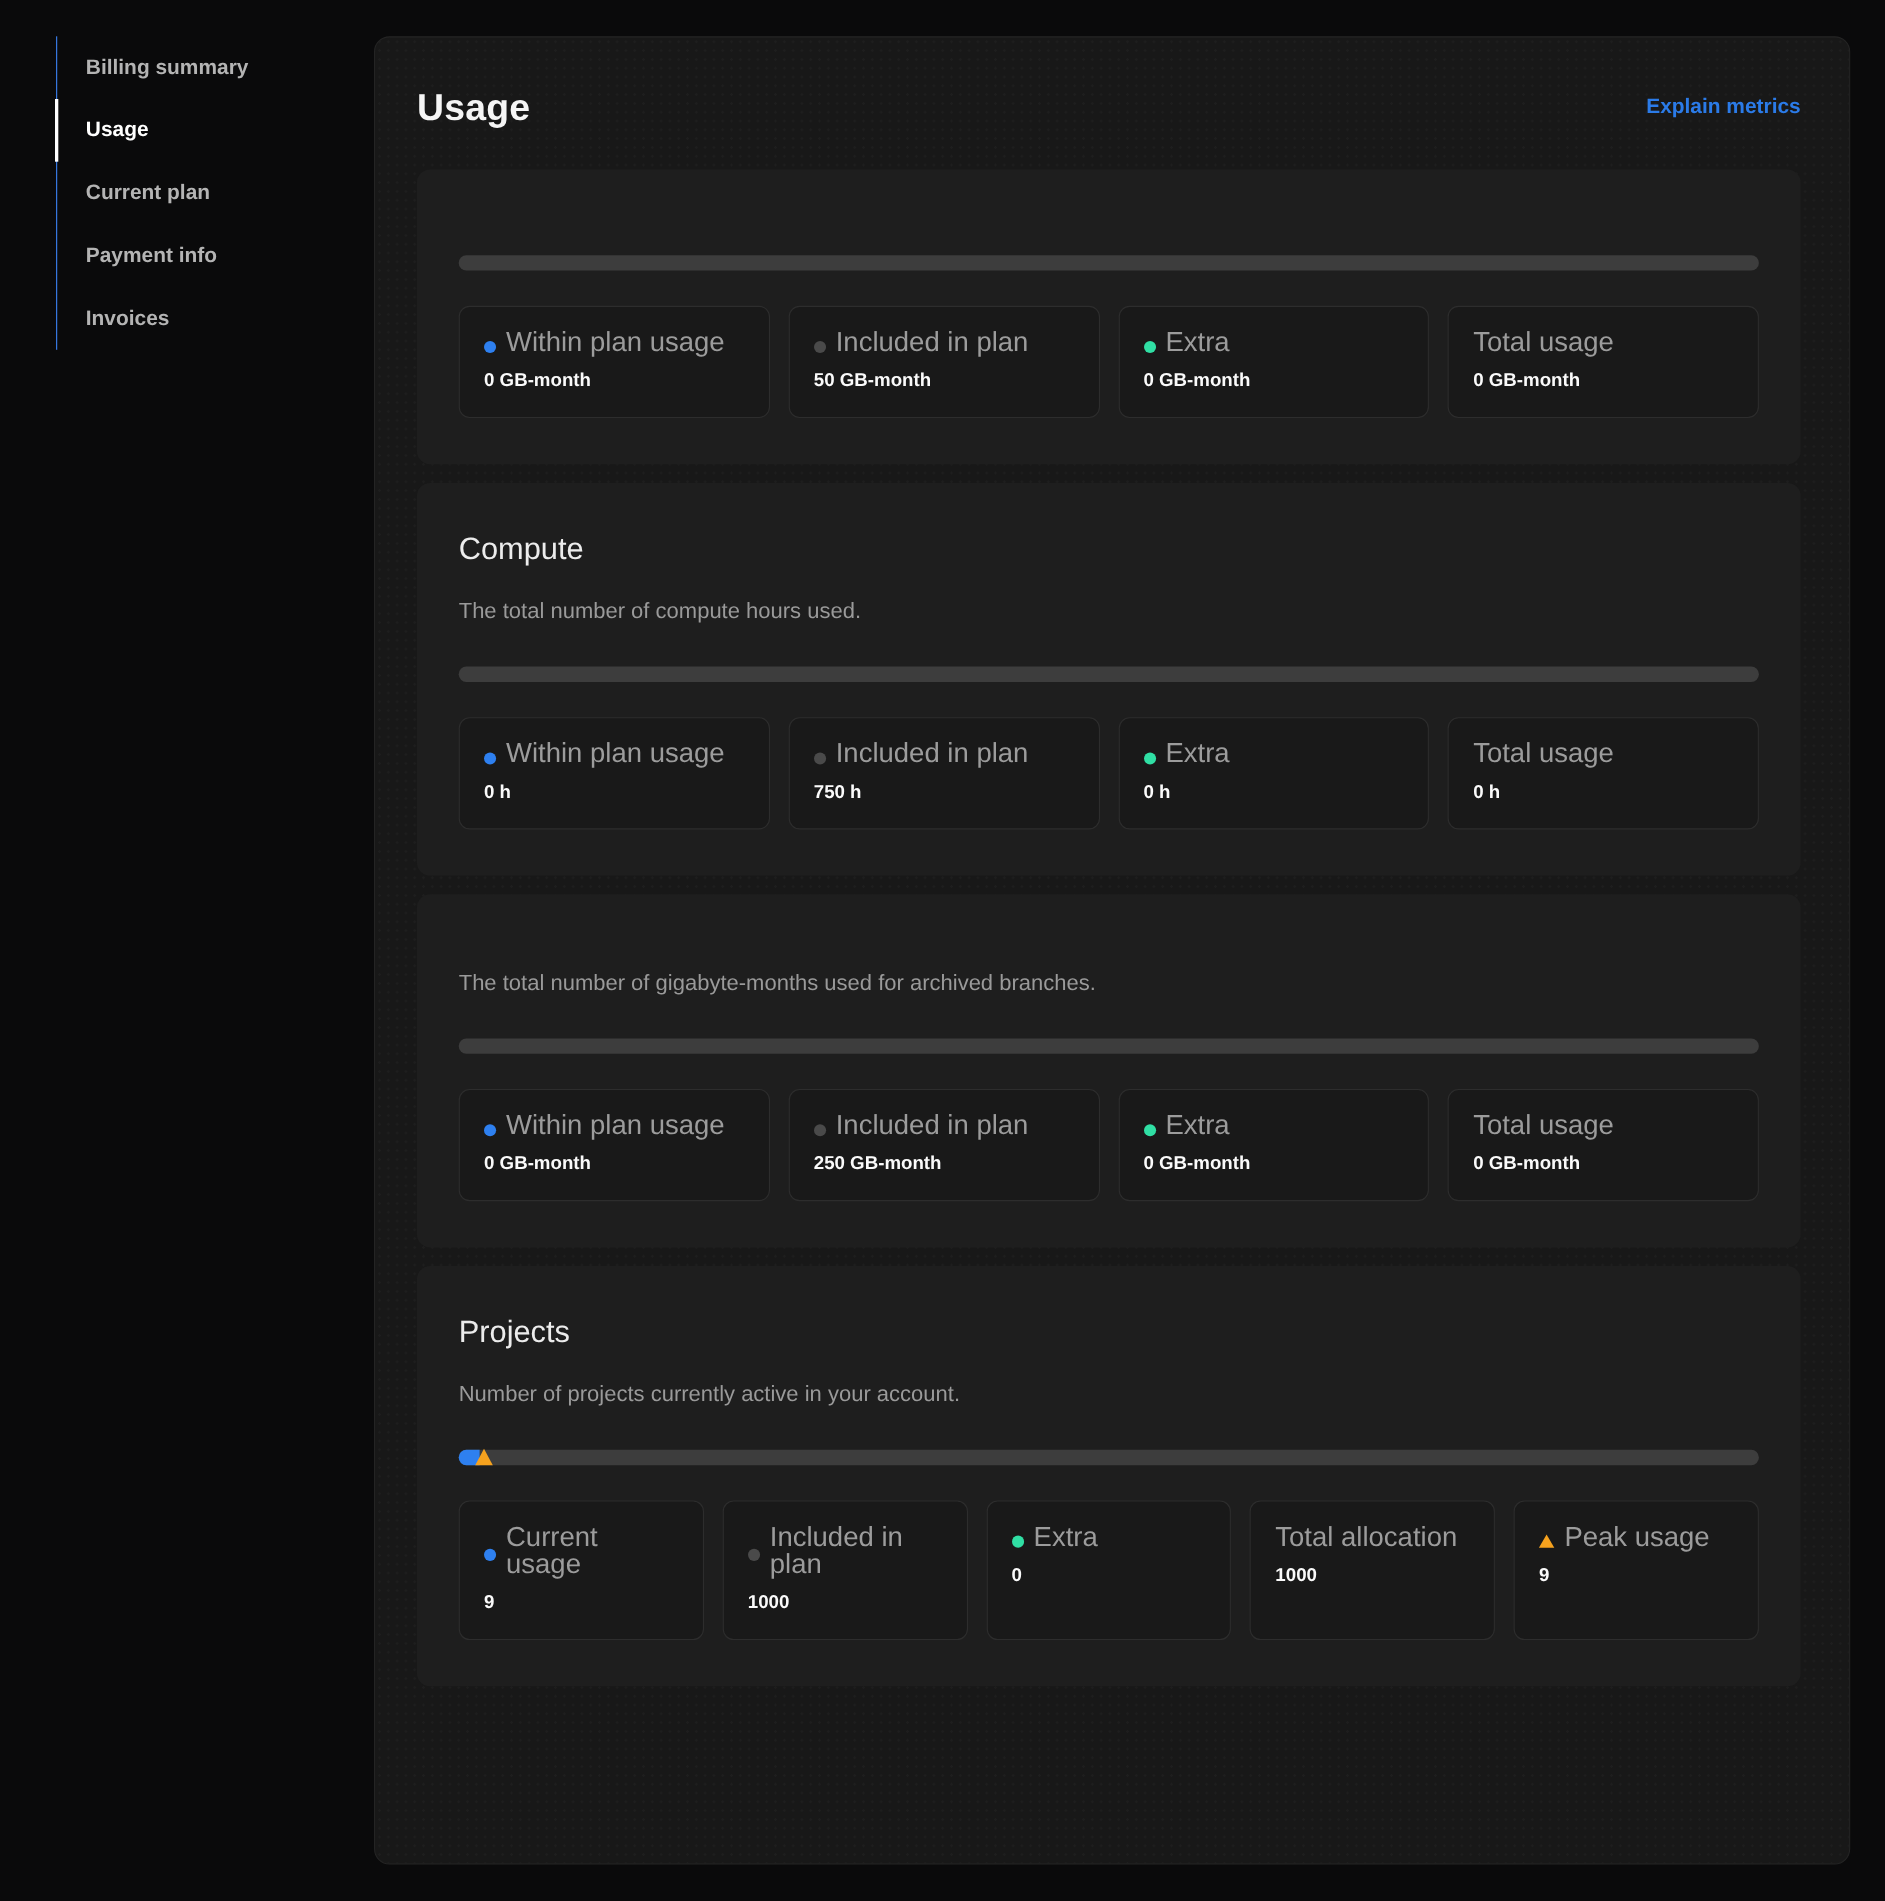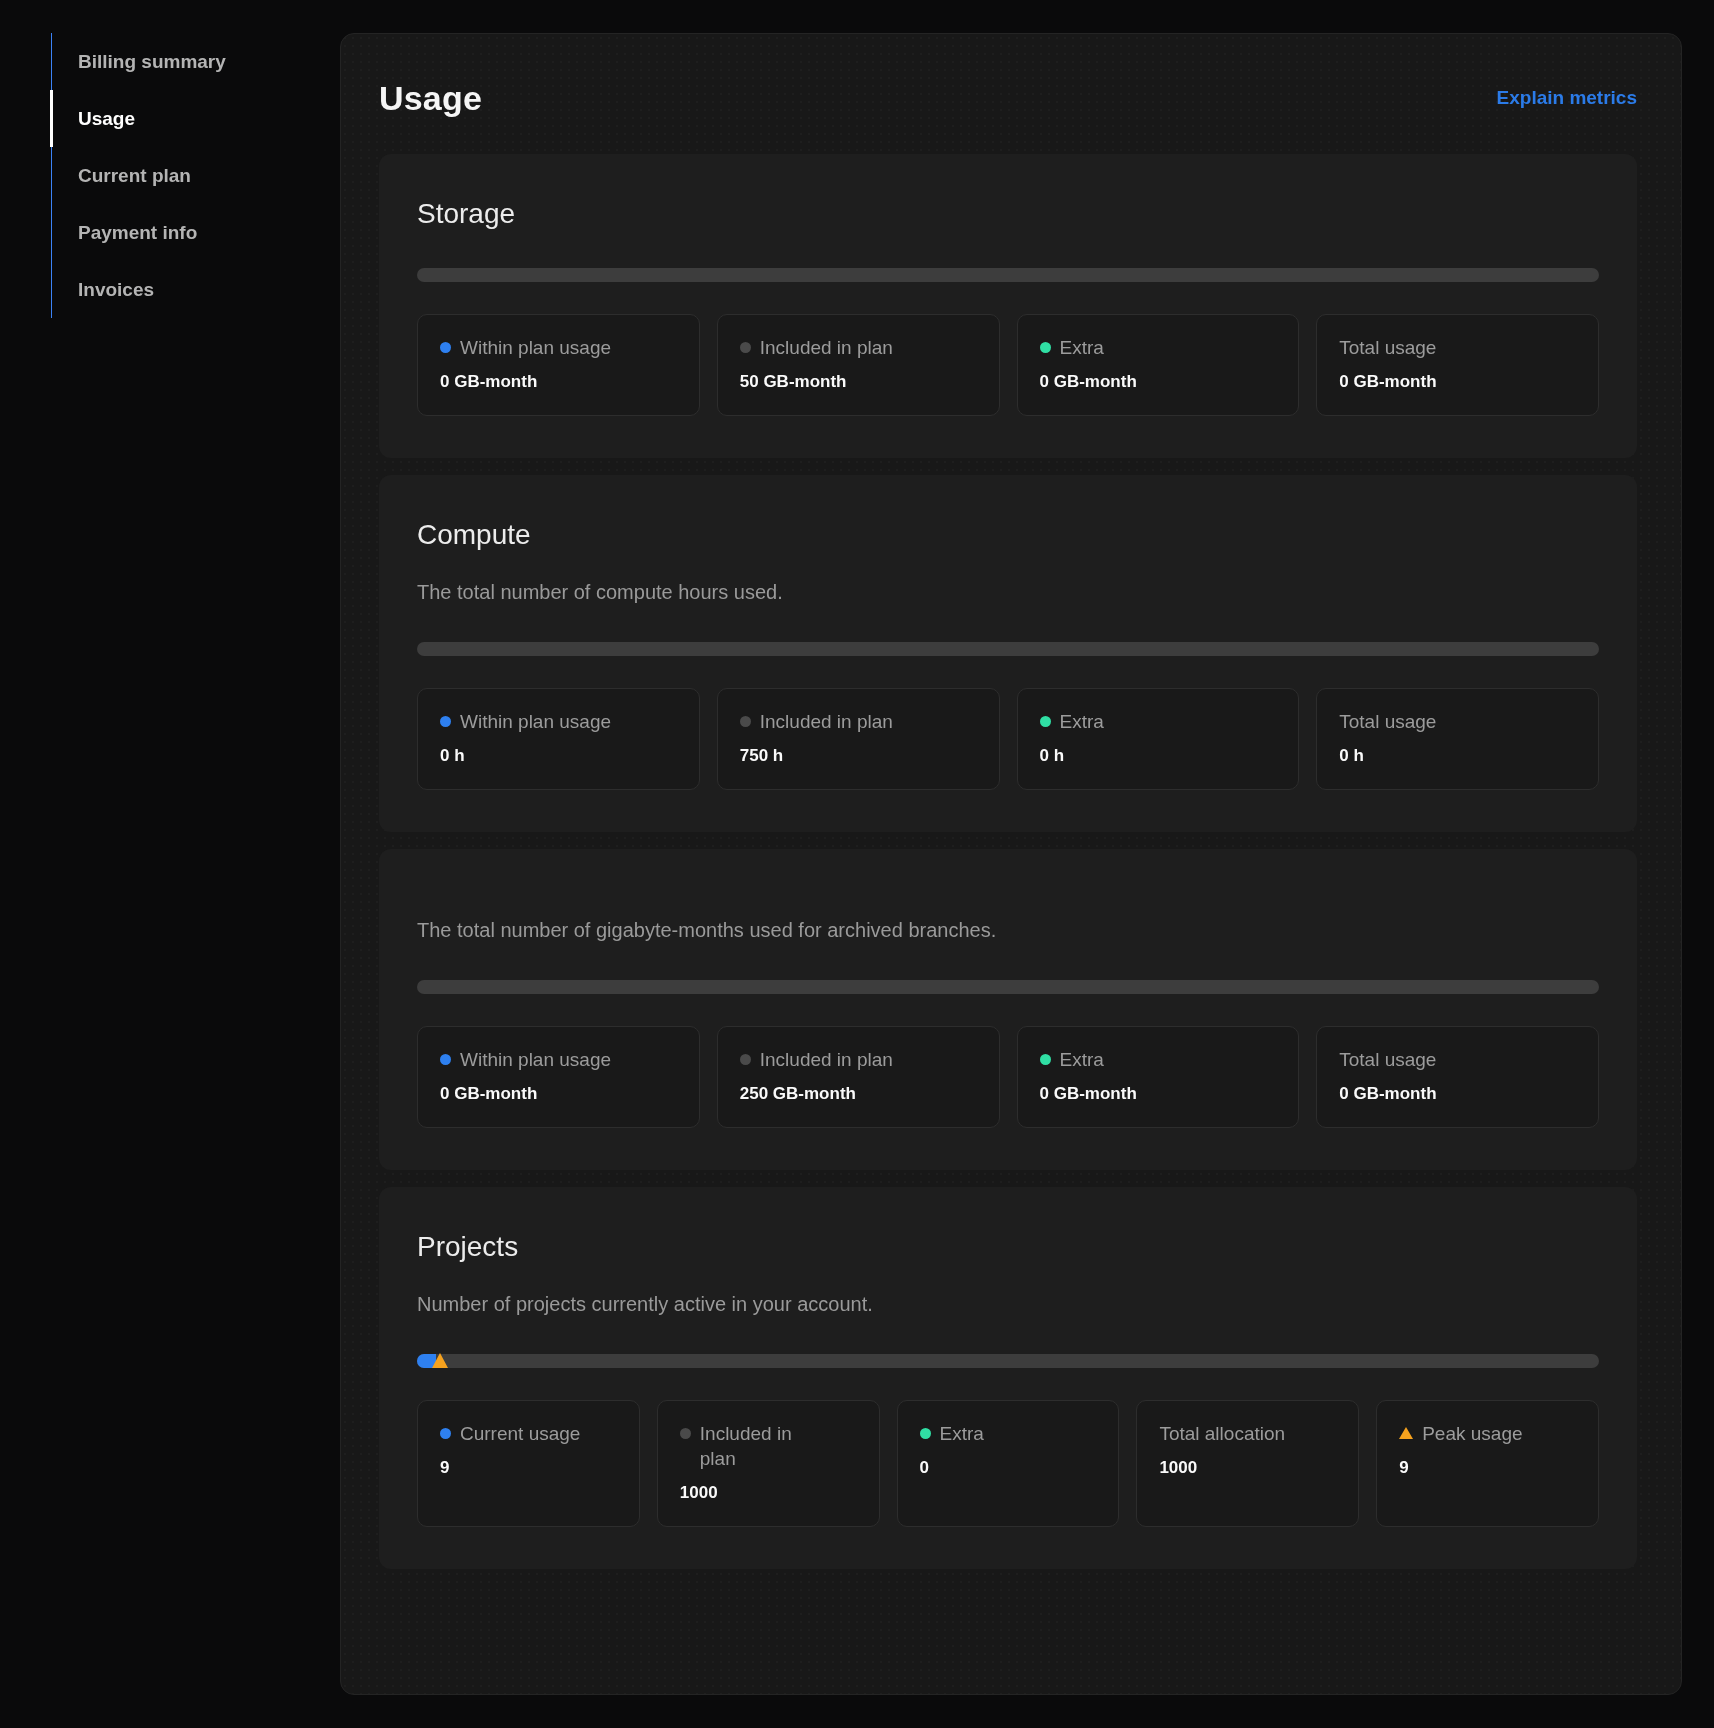--- a/index.html
+++ b/index.html
@@ -127,23 +127,23 @@
     gap: 17px;
   }
   .stat-box {
     background: #191919;
     border: 1px solid #2d2d2d;
     border-radius: 10px;
     padding: 20px 22px;
   }
   .stat-label {
     display: flex;
-    align-items: flex-start;
+    align-items: center;
     gap: 9px;
-    font-size: 19px;
+    font-size: 25px;
     line-height: 25px;
     color: #9c9c9c;
     white-space: pre-line;
   }
   .marker-dot {
     width: 11px;
     height: 11px;
     border-radius: 50%;
     flex: none;
     margin-top: 7px;
@@ -190,21 +190,20 @@
     </div>
 </div>
 
 <div class="main-panel">
   <div class="panel-header">
     <div class="page-title">Usage</div>
     <a class="explain-link" style="color: rgb(43, 123, 232);">Explain metrics</a>
   </div>
   <div id="cards-container">
       <div class="card">
-    <div class="card-title">Storage</div>
     <div class="progress-track">
       
       
     </div>
     <div class="stats-row" style="grid-template-columns: repeat(4, 1fr);">
           <div class="stat-box">
     <div class="stat-label">
       <span class="marker-dot" style="background: rgb(46, 128, 240);"></span>
       
       <span class="stat-label-text">Within plan usage</span>

